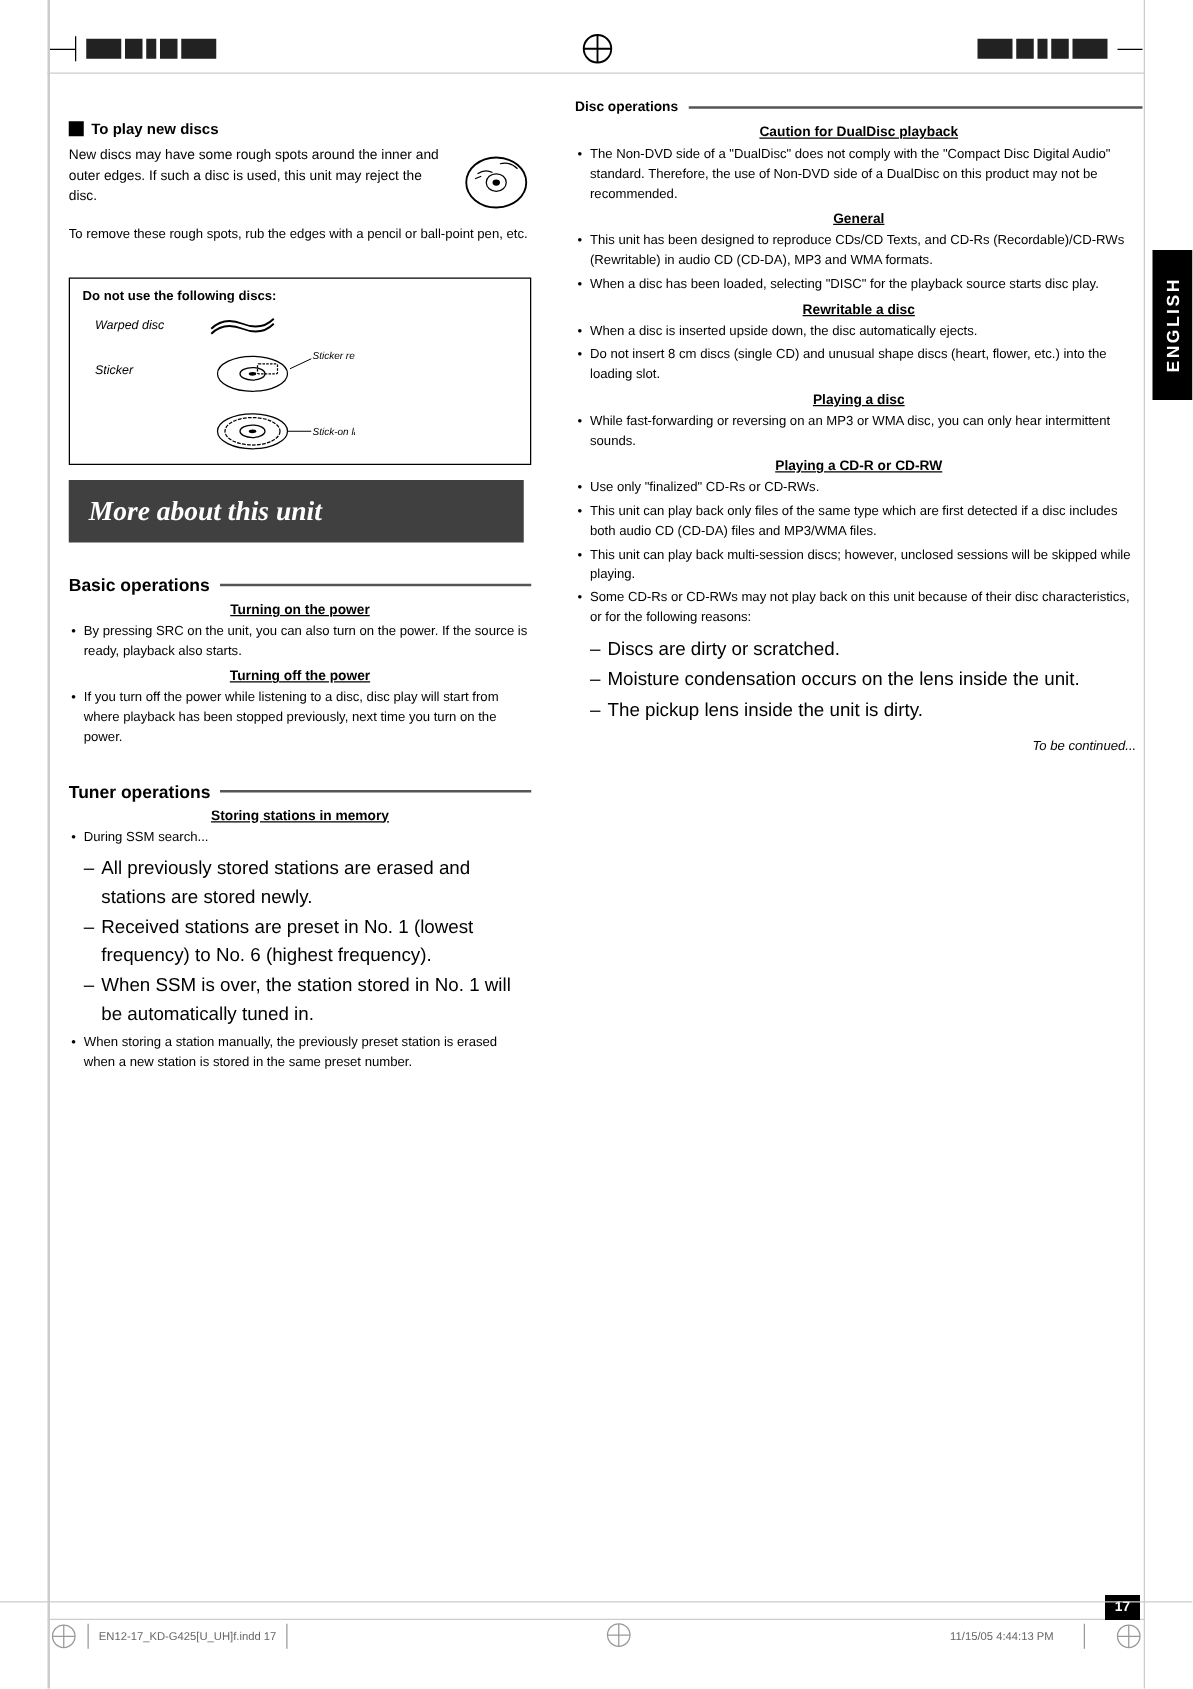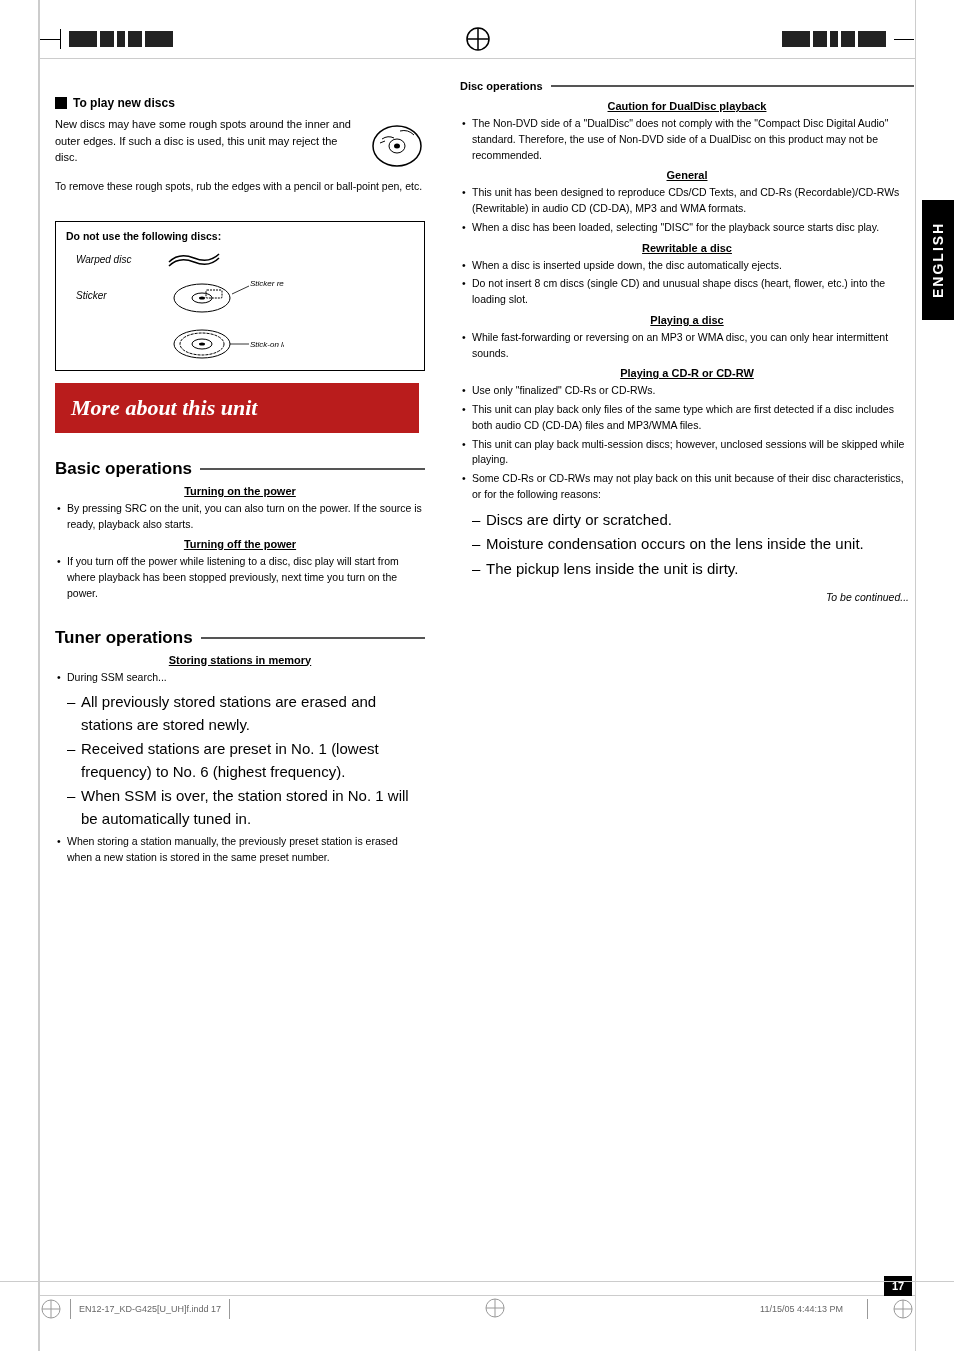--- a/index.html
+++ b/index.html
@@ -124,21 +124,21 @@
     }
     .disc-img {
       flex: 1;
       display: flex;
       align-items: center;
       gap: 6px;
     }
 
     
     .more-about-box {
-      background: #b91c1c;
+      background: #404040;
       padding: 12px 16px;
       margin: 12px 6px 0 0;
     }
     .more-about-title {
       color: #fff;
       font-style: italic;
       font-size: 22px;
       font-weight: bold;
       font-family: Georgia, 'Times New Roman', serif;
     }
@@ -146,21 +146,21 @@
     
     .sub-section {
       margin: 26px 0;
     }
     .sub-section-header {
       display: flex;
       align-items: center;
       margin-bottom: 6px;
     }
     .sub-section-title {
-      font-size: 17px;
+      font-size: 14px;
       font-weight: bold;
       padding-right: 8px;
       white-space: nowrap;
     }
     .sub-section-line {
       flex: 1;
       height: 2px;
       background: #555;
     }
 

